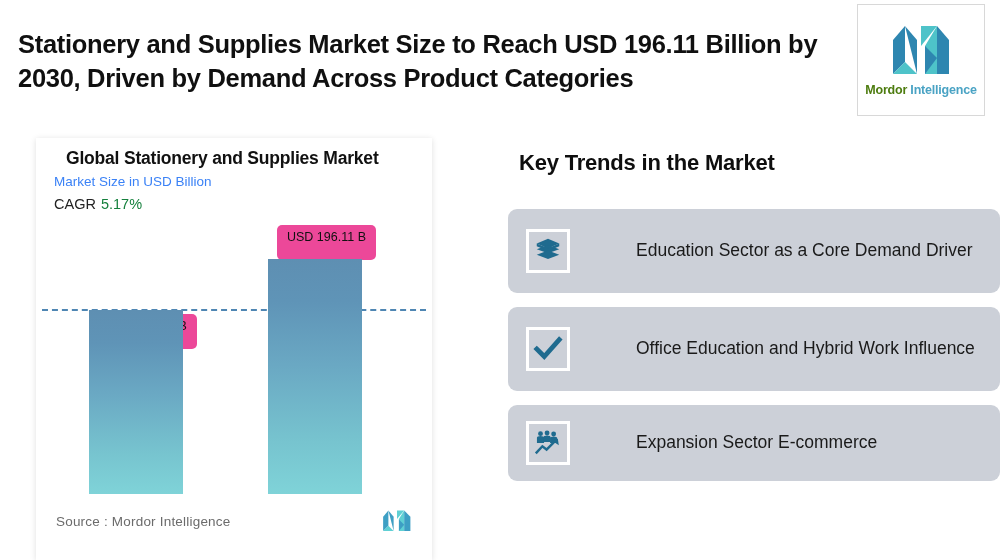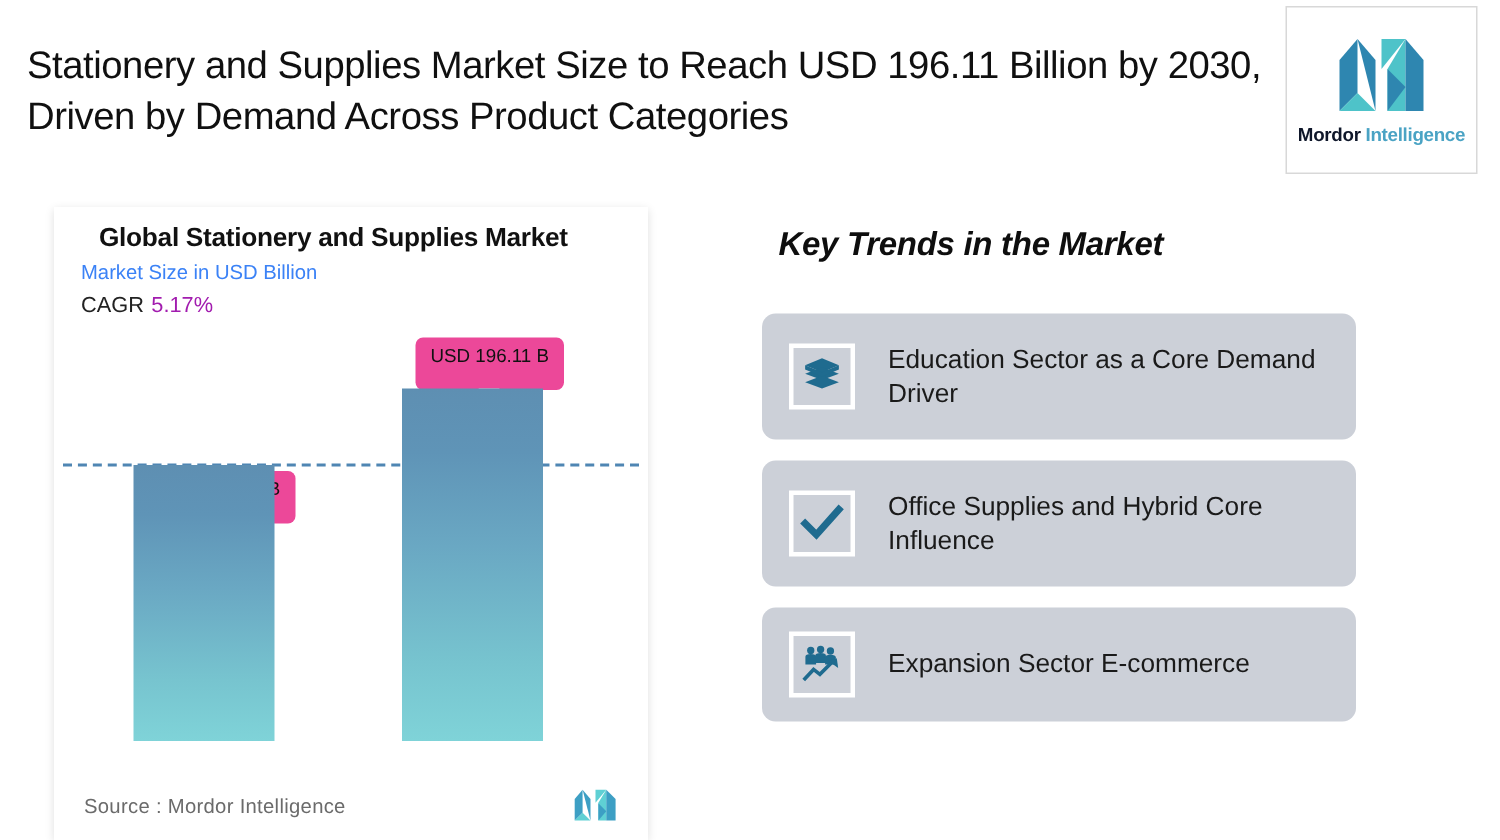--- a/index.html
+++ b/index.html
@@ -18,21 +18,21 @@
     position: absolute;
     left: 0; top: 0;
     width: 1000px; height: 120px;
   }
 
   #headline {
     position: absolute;
     left: 18px; top: 28px;
     width: 830px;
     font-size: 25.5px;
-    font-weight: normal;
+    font-weight: bold;
     line-height: 1.33;
     letter-spacing: -0.3px;
     color: #101010;
     font-family: "Liberation Sans", sans-serif;
   }
 
   
   #logo-box {
     position: absolute;
     left: 857px; top: 4px;
@@ -44,21 +44,21 @@
     align-items: center;
     justify-content: center;
   }
   #logo-mark { width: 60px; height: 52px; display:block; }
   #logo-word {
     margin-top: 7px;
     font-size: 12.5px;
     letter-spacing: -0.2px;
     white-space: nowrap;
   }
-  #logo-word .b { color: #0f172a; font-weight: bold; }
+  #logo-word .b { color: #4d7c0f; font-weight: bold; }
   #logo-word .l { color: #4aa3c4; font-weight: bold; }
 
   
   #chart-panel {
     position: absolute;
     left: 36px; top: 138px;
     width: 396px; height: 422px;
     background: #ffffff;
     box-shadow: 0 1px 6px rgba(0,0,0,0.13);
   }
@@ -68,21 +68,21 @@
     font-size: 17.5px; font-weight: bold; color: #111; letter-spacing: -0.2px;
   }
   #chart-subtitle {
     position: absolute; left: 18px; top: 36px;
     font-size: 13.5px; color: #3b82f6;
   }
   #cagr-row {
     position: absolute; left: 18px; top: 58px;
     font-size: 14.5px; color: #222;
   }
-  #cagr-value { color: #a21caf; margin-left: 5px; }
+  #cagr-value { color: #15803d; margin-left: 5px; }
 
   
   #plot {
     position: absolute;
     left: 0; top: 96px;
     width: 396px; height: 260px;
   }
   .bar-wrap {
     position: absolute;
     bottom: 0;
@@ -127,51 +127,52 @@
     border-left: 7px solid transparent;
     border-right: 7px solid transparent;
     border-top: 9px solid #eef1ef;
   }
   #bubble-2025 { left: 61px; top: 42px; margin-top: 38px; }
   #bubble-2030 { left: 241px; top: -9px; }
 
   
   #source-row {
     position: absolute;
-    left: 20px; bottom: 12px;
+    left: 20px; bottom: 28px;
     width: 356px;
     display: flex;
     align-items: center;
     justify-content: space-between;
   }
   #source-text { font-size: 13.5px; color: #6b6b6b; letter-spacing: 0.2px; }
   #source-logo { width: 30px; height: 22px; display:block; }
 
   
   #trends-heading {
     position: absolute;
     left: 519px; top: 150px;
-    font-size: 22px; font-weight: bold; color: #0e0e0e; letter-spacing: -0.2px; font-style: italic;
+    font-size: 22px; font-weight: bold; color: #0e0e0e; letter-spacing: -0.2px;
   }
 
   #trend-list {
     position: absolute;
     left: 508px; top: 209px;
     width: 492px;
   }
 
   .trend-card {
     position: relative;
-    width: 396px;
+    width: 492px;
     background: #ccd0d8;
     border-radius: 9px;
     display: flex;
     align-items: center;
     padding-left: 18px;
     margin-bottom: 14px;
+    gap: 44px;
   }
   .trend-card.tall { height: 84px; }
   .trend-card.short { height: 76px; }
 
   .icon-tile {
     width: 44px; height: 44px;
     flex: 0 0 44px;
     border: 3px solid #ffffff;
     display: flex; align-items: center; justify-content: center;
     background: #ccd0d8;
@@ -267,21 +268,21 @@
     </div>
     <div class="trend-text">Education Sector as a Core Demand Driver</div>
   </div>
 
   <div class="trend-card tall">
     <div class="icon-tile">
       <svg width="30" height="30" viewBox="0 0 32 32">
         <path d="M4 16 L12 24 L28 6" stroke="#1f6b8f" stroke-width="5" fill="none" stroke-linecap="square"></path>
       </svg>
     </div>
-    <div class="trend-text">Office Supplies and Hybrid Core Influence</div>
+    <div class="trend-text">Office Education and Hybrid Work Influence</div>
   </div>
 
 
   <div class="trend-card short">
     <div class="icon-tile">
       <svg width="30" height="30" viewBox="0 0 32 32">
         <g fill="#1f6b8f">
           <circle cx="8" cy="6" r="2.6"></circle>
           <path d="M4.2 16 L4.2 10.5 Q4.2 8.6 8 8.6 Q11.8 8.6 11.8 10.5 L11.8 16 Z"></path>
           <circle cx="15" cy="5.3" r="2.6"></circle>

